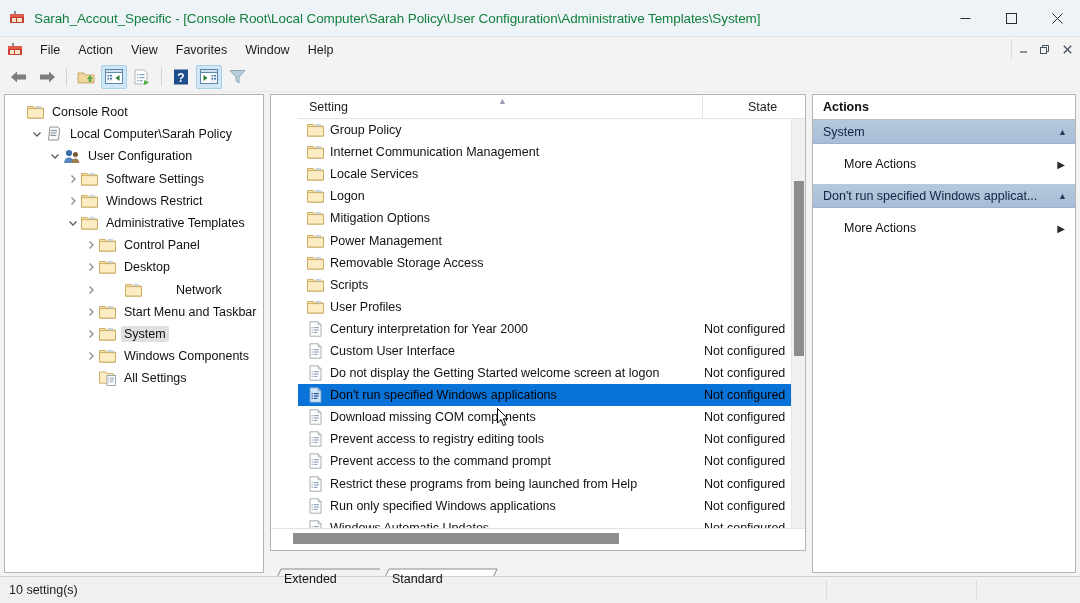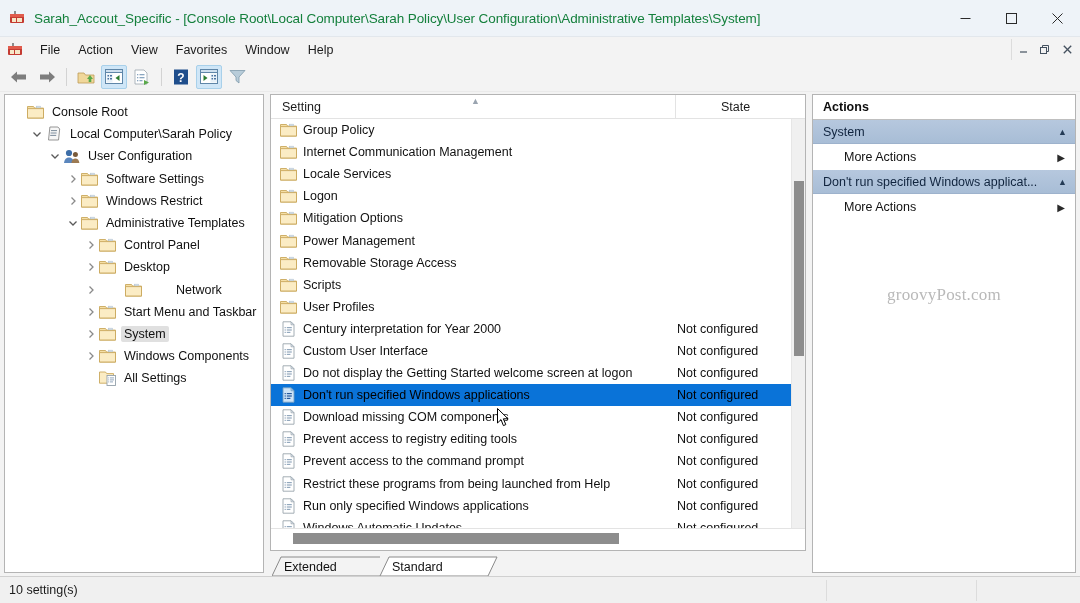--- a/index.html
+++ b/index.html
@@ -168,20 +168,21 @@
 
   
   .list-pane {
     position: absolute;
     left: 266px; top: 0;
     width: 536px; height: 457px;
     background: #ffffff;
     border: 1px solid #b4b4b4;
     box-sizing: border-box;
     overflow: hidden;
+    padding-left: 27px;
   }
   .list-header {
     position: relative;
     height: 24px;
     background: #ffffff;
     border-bottom: 1px solid #e3e3e3;
     box-sizing: border-box;
   }
   .lh-cell {
     position: absolute;
@@ -264,21 +265,21 @@
   }
 
   
   .tabs {
     position: absolute;
     left: 266px; top: 458px;
     width: 536px; height: 21px;
   }
   .tab {
     position: absolute;
-    top: 4px;
+    top: 16px;
     height: 21px;
     display: flex;
     align-items: center;
     font-size: 12.5px;
     color: #111;
     padding: 0 8px 0 12px;
     box-sizing: border-box;
     background: #f3f3f3;
   }
   .tab-extended { left: 2px; }
@@ -315,21 +316,21 @@
     color: #10243e;
     background: linear-gradient(to bottom, #b6c8de 0%, #a8bdd6 100%);
     border-bottom: 1px solid #9db2cc;
     box-sizing: border-box;
     justify-content: space-between;
     white-space: nowrap;
     overflow: hidden;
   }
   .group-head .chev { color: #243b55; font-size: 9px; margin-left: 6px; }
   .action-item {
-    height: 26px;
+    height: 40px;
     display: flex;
     align-items: center;
     justify-content: space-between;
     padding: 0 10px 0 31px;
     font-size: 12.5px;
     color: #111;
     background: #fff;
     box-sizing: border-box;
   }
   .action-item .arrow { color: #2a2a2a; font-size: 10px; }
@@ -1035,21 +1036,20 @@
 
       <div class="group-head">
         <span>Don't run specified Windows applicat...</span>
         <span class="chev">▲</span>
       </div>
       <div class="action-item">
         <span>More Actions</span>
         <span class="arrow">▶</span>
       </div>
 
-      <div class="watermark">groovyPost.com</div>
     </div>
 
   </div>
 
   <div class="statusbar">
     <span class="status-text">10 setting(s)</span>
     <span class="status-div" style="left:826px"></span>
     <span class="status-div" style="left:976px"></span>
   </div>
 

